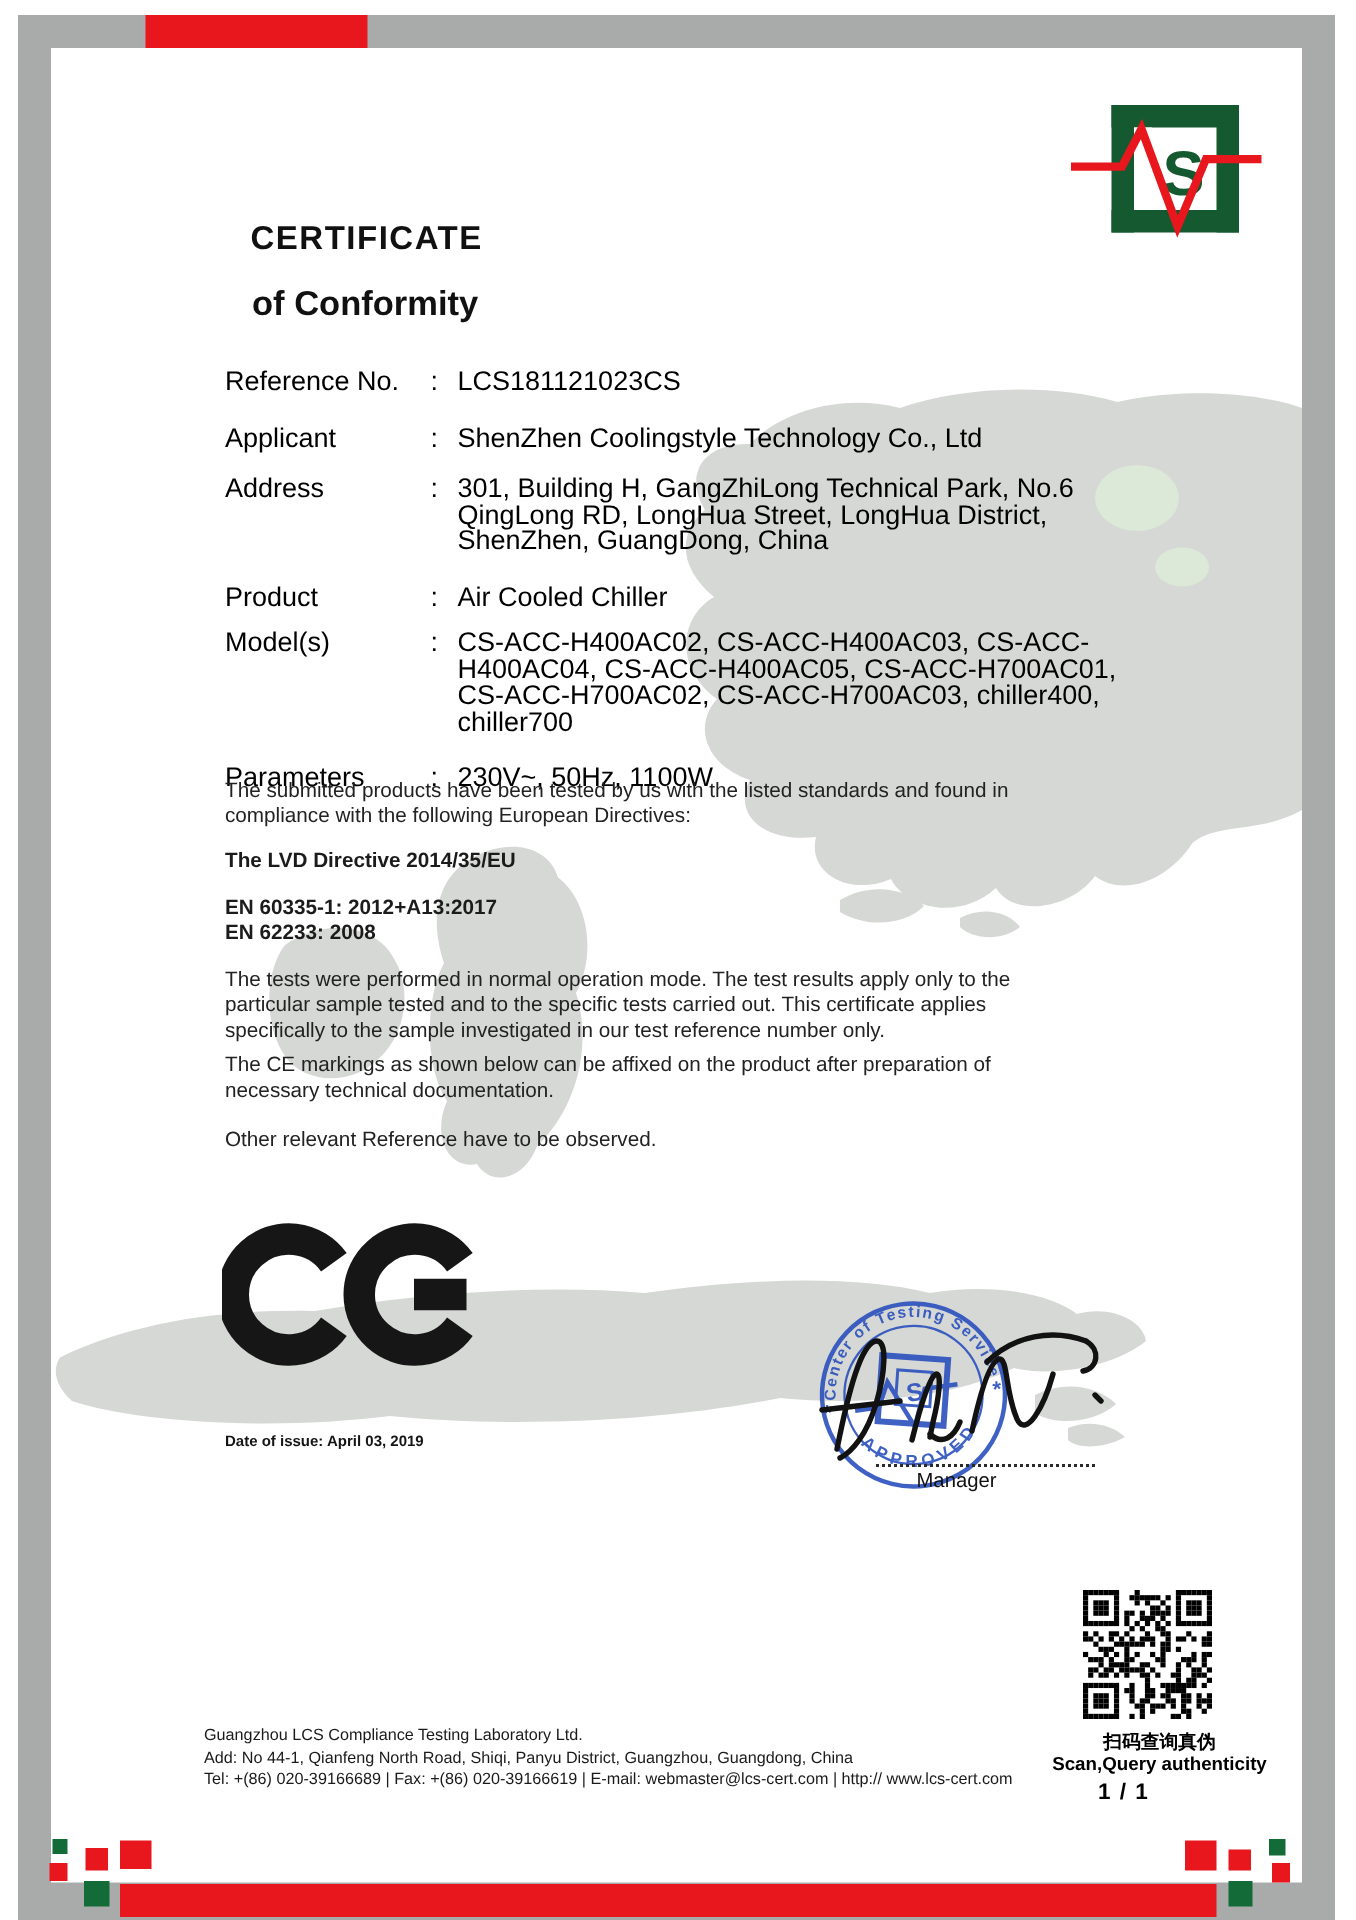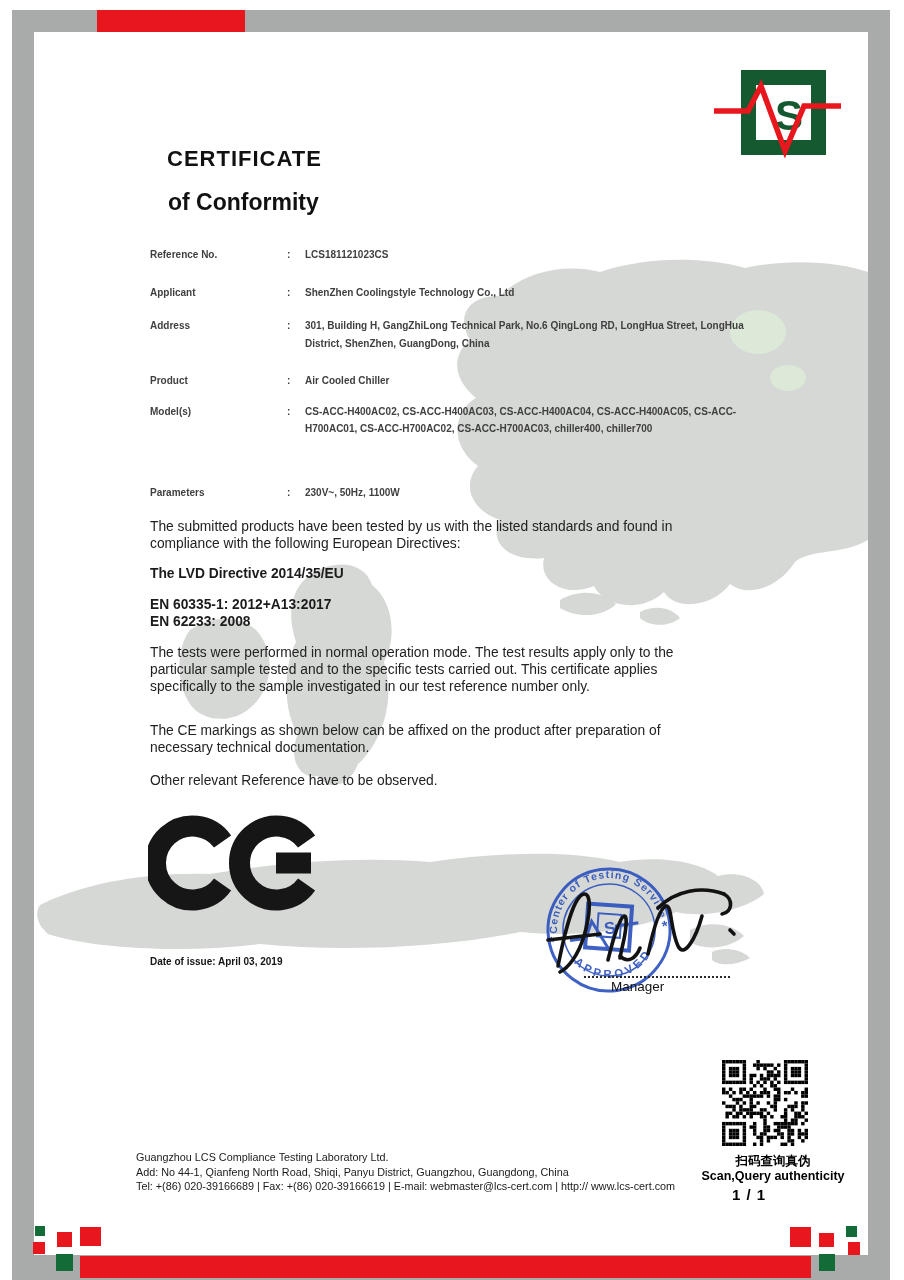--- a/index.html
+++ b/index.html
@@ -10,21 +10,21 @@
   .frame{background:#a9abab;z-index:3;}
   .accent-red{background:#e8171e;z-index:4;}
   .sq-green{background:#136c38;z-index:5;}
   .sq-red{background:#e8171e;z-index:5;}
   
   .wm{left:0;top:0;z-index:0;}
   
   .z{z-index:2;}
   .title-main{left:167px;top:146px;font-size:22px;font-weight:bold;letter-spacing:1px;color:#111;}
   .title-sub{left:168px;top:189px;font-size:23px;font-weight:bold;color:#111;}
-  .fields{left:150px;top:246px;width:612px;font-size:10px;font-weight:bold;line-height:17.5px;color:#404040;}
+  .fields{left:150px;top:246px;width:612px;font-size:18px;font-weight:normal;line-height:17.5px;color:#000000;}
   .frow{display:flex;align-items:flex-start;}
   .flabel{width:137px;flex:none;}
   .fcolon{width:18px;flex:none;text-align:left;}
   .fvalue{width:477px;}
   .body-text{left:150px;top:519px;width:566px;font-size:13.8px;line-height:16.8px;color:#222;}
   .body-text p{margin:0;}
   .b{font-weight:bold;color:#1b1b1b;}
   .date-line{left:150px;top:956px;font-size:10px;font-weight:bold;color:#151515;}
   .manager{left:611px;top:979px;font-size:13.5px;color:#111;}
   .dotline{left:584px;top:960px;width:146px;height:16px;border-bottom:2px dotted #2a2a2a;}
@@ -91,38 +91,38 @@
     <div class="frow" style="margin-bottom:20px;">
       <span class="flabel">Address</span>
       <span class="fcolon">:</span>
       <span class="fvalue">301, Building H, GangZhiLong Technical Park, No.6 QingLong RD, LongHua Street, LongHua District, ShenZhen, GuangDong, China</span>
     </div>
     <div class="frow" style="margin-bottom:13px;">
       <span class="flabel">Product</span>
       <span class="fcolon">:</span>
       <span class="fvalue">Air Cooled Chiller</span>
     </div>
-    <div class="frow" style="margin-bottom:46px;">
+    <div class="frow" style="margin-bottom:20px;">
       <span class="flabel">Model(s)</span>
       <span class="fcolon">:</span>
       <span class="fvalue">CS-ACC-H400AC02, CS-ACC-H400AC03, CS-ACC-H400AC04, CS-ACC-H400AC05, CS-ACC-H700AC01, CS-ACC-H700AC02, CS-ACC-H700AC03, chiller400, chiller700</span>
     </div>
     <div class="frow">
       <span class="flabel">Parameters</span>
       <span class="fcolon">:</span>
       <span class="fvalue">230V~, 50Hz, 1100W</span>
     </div>
   </div>
 
   <div class="abs z body-text">
     <p style="margin-bottom:13px;">The submitted products have been tested by us with the listed standards and found in compliance with the following European Directives:</p>
     <p class="b" style="margin-bottom:15px;">The LVD Directive 2014/35/EU</p>
     <p class="b">EN 60335-1: 2012+A13:2017</p>
     <p class="b" style="margin-bottom:14px;">EN 62233: 2008</p>
-    <p style="margin-bottom:28px;">The tests were performed in normal operation mode. The test results apply only to the particular sample tested and to the specific tests carried out. This certificate applies specifically to the sample investigated in our test reference number only.</p>
+    <p style="margin-bottom:7px;">The tests were performed in normal operation mode. The test results apply only to the particular sample tested and to the specific tests carried out. This certificate applies specifically to the sample investigated in our test reference number only.</p>
     <p style="margin-bottom:16px;">The CE markings as shown below can be affixed on the product after preparation of necessary technical documentation.</p>
     <p>Other relevant Reference have to be observed.</p>
   </div>
 
   <svg class="abs z" style="left:148px;top:810px;" width="172" height="106" viewBox="0 0 172 106">
     <g fill="none" stroke="#161616" stroke-width="21">
       <path d="M74.6 31.5 A37 37 0 1 0 74.6 74.5"></path>
       <path d="M158.6 31.5 A37 37 0 1 0 158.6 74.5"></path>
       <path d="M128 53 L163 53"></path>
     </g>

